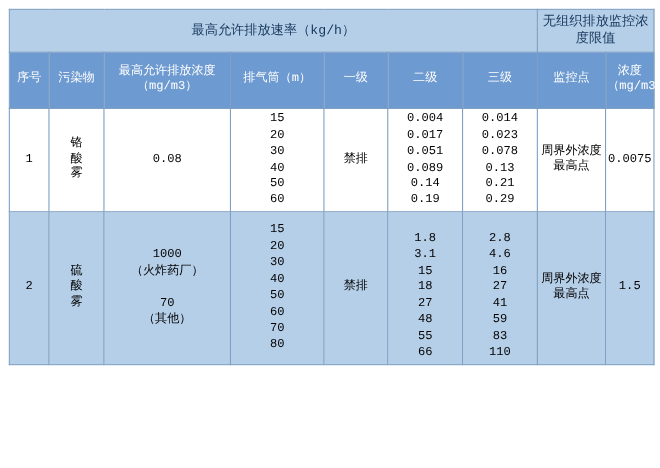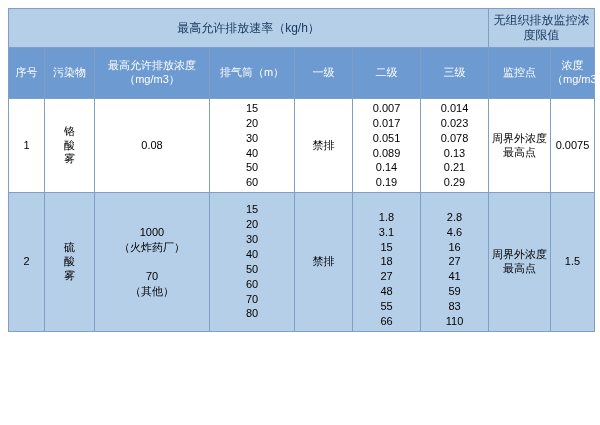--- a/index.html
+++ b/index.html
@@ -15,20 +15,21 @@
     overflow: hidden;
     background: #ffffff;
   }
   table.main {
     border-collapse: collapse;
     table-layout: fixed;
     width: 586px;
     margin: 8px 0 12px 8px;
     font-size: 11px;
     color: #000000;
+    font-family: Liberation Mono, monospace;
   }
   table.main td {
     border: 1px solid #7f9fc4;
     text-align: center;
     vertical-align: middle;
     padding: 2px 1px;
     line-height: 1.25;
   }
   .hdr-top {
     background: #b6cfe8;
@@ -112,21 +113,21 @@
             <span>20</span>
             <span>30</span>
             <span>40</span>
             <span>50</span>
             <span>60</span>
           </span>
         </td>
         <td class="cell-white">禁排</td>
         <td class="cell-white">
           <span class="stack">
-            <span>0.007</span>
+            <span>0.004</span>
             <span>0.017</span>
             <span>0.051</span>
             <span>0.089</span>
             <span>0.14</span>
             <span>0.19</span>
           </span>
         </td>
         <td class="cell-white">
           <span class="stack">
             <span>0.014</span>

